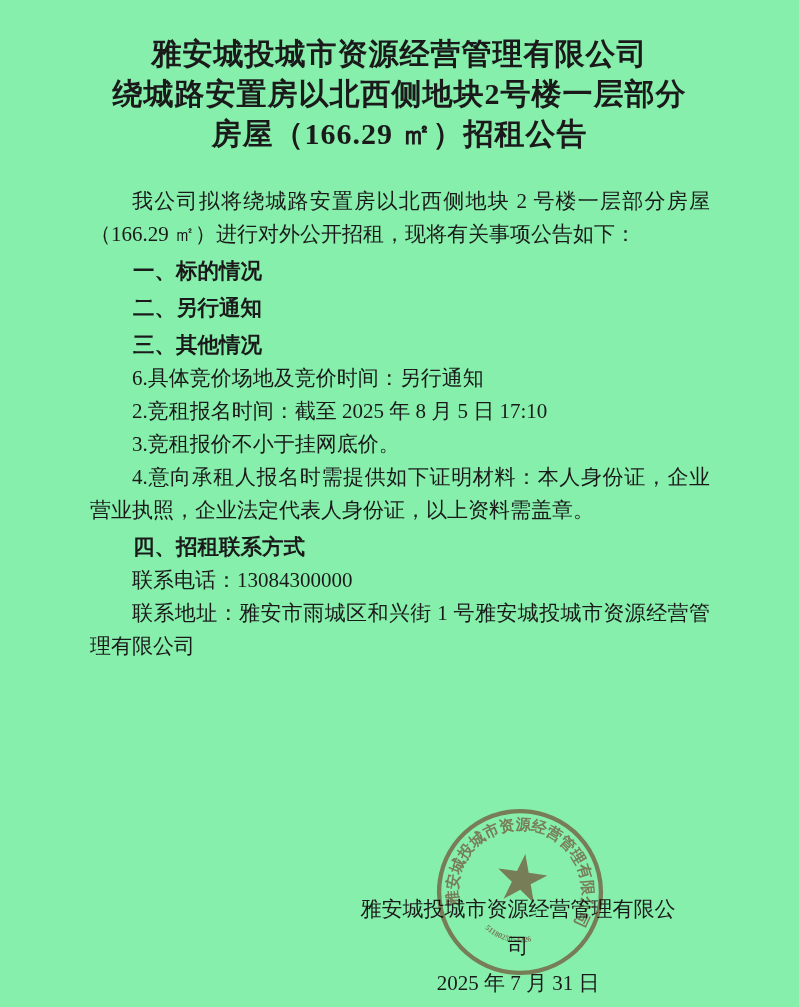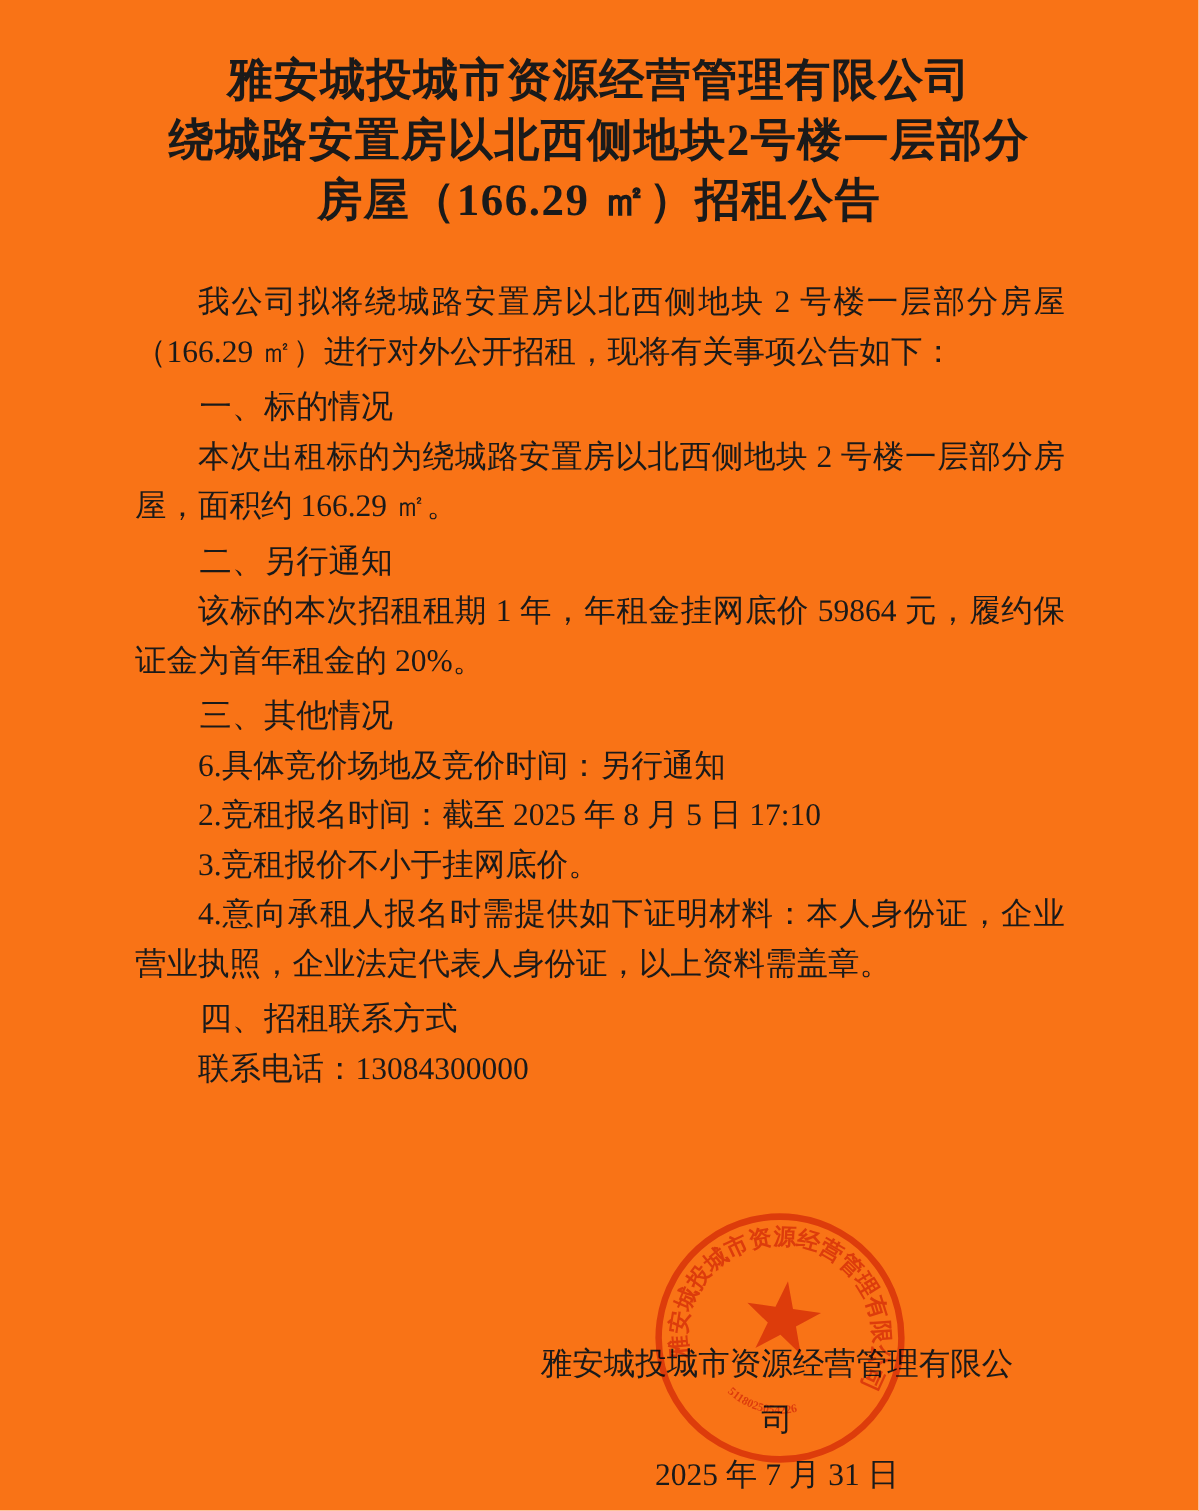--- a/index.html
+++ b/index.html
@@ -2,21 +2,21 @@
 <html style="--seal-color: #dd6a64;"><head>
 <meta charset="utf-8">
 <style>
   html, body { margin: 0; padding: 0; }
   body { background: #ffffff; }
   .page {
     position: relative;
     width: 799px;
     height: 1007px;
     margin: 0 auto;
-    background: #f97316;
+    background: #86efac;
     color: #1a1a1a;
     font-family: "Liberation Serif", "DejaVu Serif", serif;
     overflow: hidden;
   }
   .title {
     margin: 34px 60px 0 60px;
     text-align: center;
     font-size: 30px;
     line-height: 40px;
     font-weight: bold;
@@ -28,21 +28,21 @@
     font-size: 21px;
     line-height: 33px;
     text-align: justify;
   }
   .content p {
     margin: 0;
     text-indent: 2em;
   }
   .content p.heading {
     font-family: "Liberation Sans", "DejaVu Sans", sans-serif;
-    font-weight: normal;
+    font-weight: bold;
     margin-top: 4px;
     font-size: 21.5px;
   }
   .footer {
     position: absolute;
     top: 891px;
     left: 353px;
     width: 330px;
     text-align: center;
     font-size: 21px;
@@ -71,30 +71,29 @@
 
   <div class="title">
     <div>雅安城投城市资源经营管理有限公司</div>
     <div>绕城路安置房以北西侧地块2号楼一层部分</div>
     <div>房屋（166.29 ㎡）招租公告</div>
   </div>
 
   <div class="content">
     <p>我公司拟将绕城路安置房以北西侧地块 2 号楼一层部分房屋（166.29 ㎡）进行对外公开招租，现将有关事项公告如下：</p>
     <p class="heading">一、标的情况</p>
-    <p>本次出租标的为绕城路安置房以北西侧地块 2 号楼一层部分房屋，面积约 166.29 ㎡。</p>
     <p class="heading">二、另行通知</p>
-    <p>该标的本次招租租期 1 年，年租金挂网底价 59864 元，履约保证金为首年租金的 20%。</p>
     <p class="heading">三、其他情况</p>
     <p>6.具体竞价场地及竞价时间：另行通知</p>
     <p>2.竞租报名时间：截至 2025 年 8 月 5 日 17:10</p>
     <p>3.竞租报价不小于挂网底价。</p>
     <p>4.意向承租人报名时需提供如下证明材料：本人身份证，企业营业执照，企业法定代表人身份证，以上资料需盖章。</p>
     <p class="heading">四、招租联系方式</p>
     <p>联系电话：13084300000</p>
+    <p>联系地址：雅安市雨城区和兴街 1 号雅安城投城市资源经营管理有限公司</p>
   </div>
 
   <div class="footer">
     <div>雅安城投城市资源经营管理有限公司</div>
     <div>2025 年 7 月 31 日</div>
   </div>
 
   <svg class="seal" viewBox="0 0 200 200" aria-hidden="true">
     <defs>
       <path id="seal-arc-top" d="M 32.3,124.6 A 72,72 0 1 1 167.7,124.6" fill="none"></path>

